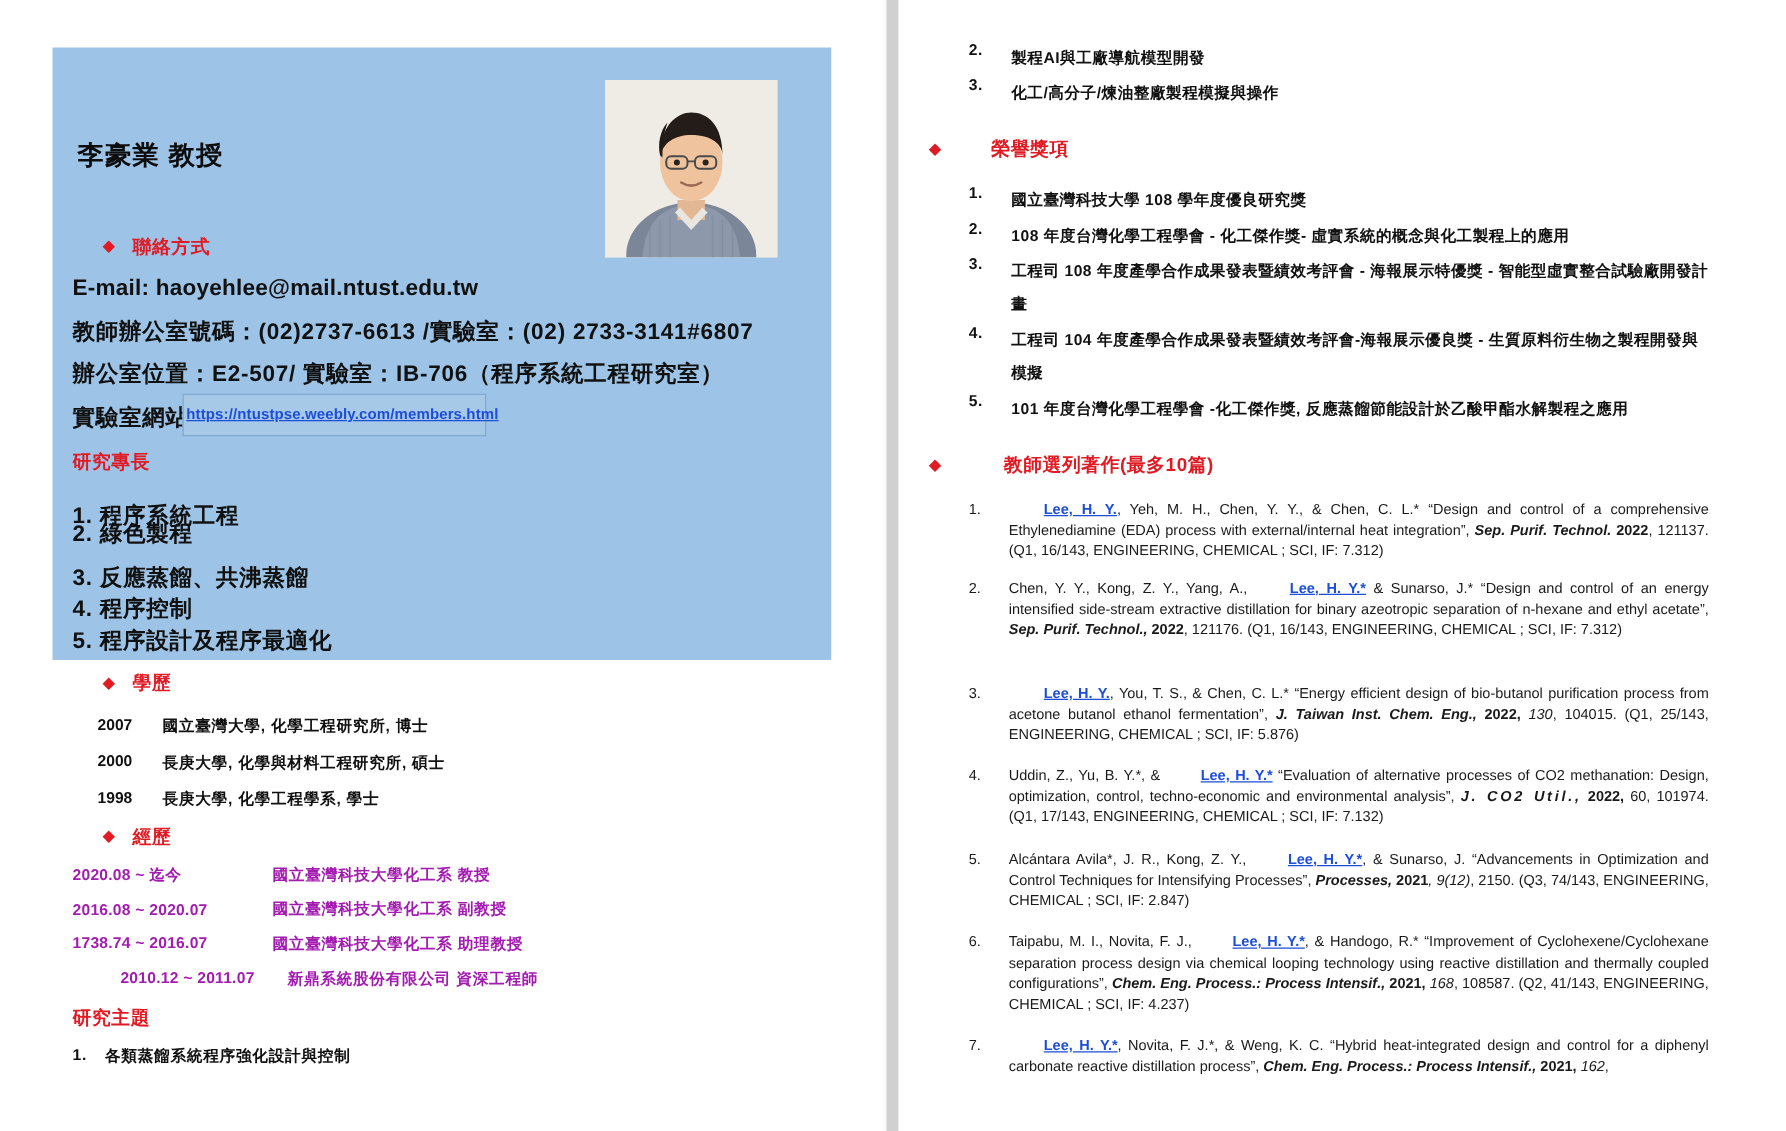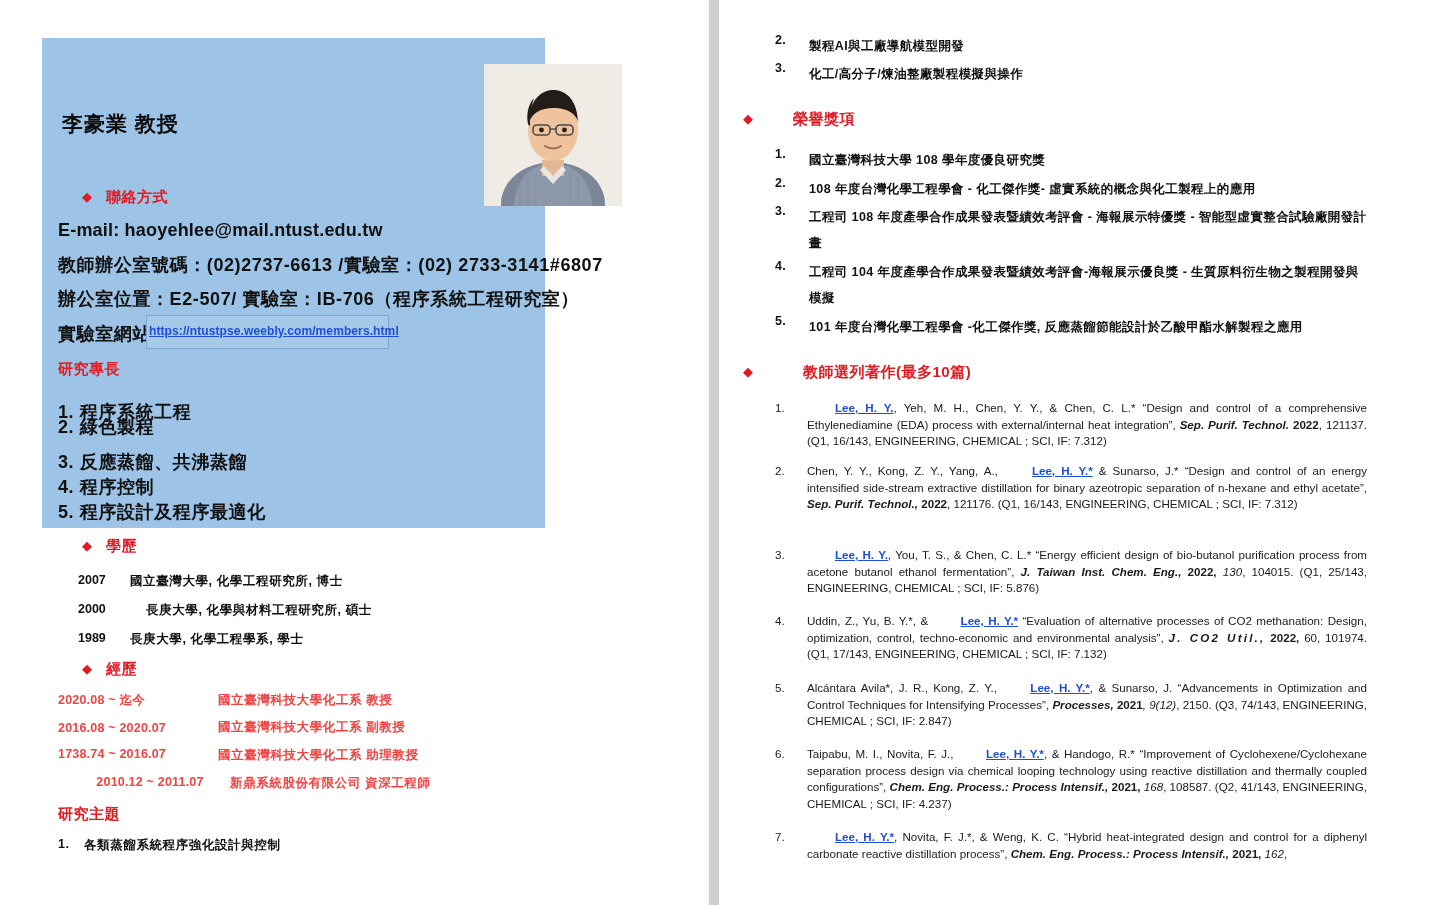--- a/index.html
+++ b/index.html
@@ -47,21 +47,21 @@
     position: absolute;
     right: -3px; top: 0; width: 3px; height: 100%;
     background: #fbfbfb;
   }
 
   
   .hero {
     position: absolute;
     left: 42px;
     top: 38px;
-    width: 503px;
+    width: 623px;
     height: 490px;
     background: #9dc3e6;
   }
 
   .hero-name {
     position: absolute;
     left: 20px;
     top: 72px;
     font-size: 21px;
     font-weight: 700;
@@ -146,21 +146,21 @@
     white-space: nowrap;
   }
   .num-item .n { width: 26px; flex: none; }
 
   
   .exp-row {
     position: absolute;
     display: flex;
     font-size: 12.5px;
     font-weight: 700;
-    color: #ef4444;
+    color: #a21caf;
     white-space: nowrap;
   }
   .exp-row .yr { width: 160px; flex: none; letter-spacing: 0.2px; }
   .exp-row .org { letter-spacing: 0.6px; }
 
   .edu-row {
     position: absolute;
     display: flex;
     font-size: 12.5px;
     font-weight: 700;
@@ -271,26 +271,26 @@
   <div class="line line-cjk" style="left:58px; top:500px;">5. 程序設計及程序最適化</div>
 
   <div class="dia-head" style="left:82px; top:537px;">
     <span class="dia-glyph">◆</span>
     <span class="dia-text">學歷</span>
   </div>
   <div class="edu-row" style="left:58px; top:573px;">
     <span class="yr">2007</span>
     <span class="org line-cjk">國立臺灣大學, 化學工程研究所, 博士</span>
   </div>
-  <div class="edu-row" style="left:58px; top:602px;gap:16px;">
+  <div class="edu-row" style="left:58px; top:602px;">
     <span class="yr">2000</span>
     <span class="org line-cjk">長庚大學, 化學與材料工程研究所, 碩士</span>
   </div>
   <div class="edu-row" style="left:58px; top:631px;">
-    <span class="yr">1989</span>
+    <span class="yr">1998</span>
     <span class="org line-cjk">長庚大學, 化學工程學系, 學士</span>
   </div>
 
   <div class="dia-head" style="left:82px; top:660px;">
     <span class="dia-glyph">◆</span>
     <span class="dia-text">經歷</span>
   </div>
   <div class="exp-row" style="left:58px; top:692px;">
     <span class="yr">2020.08 ~ 迄今</span>
     <span class="org">國立臺灣科技大學化工系 教授</span>

